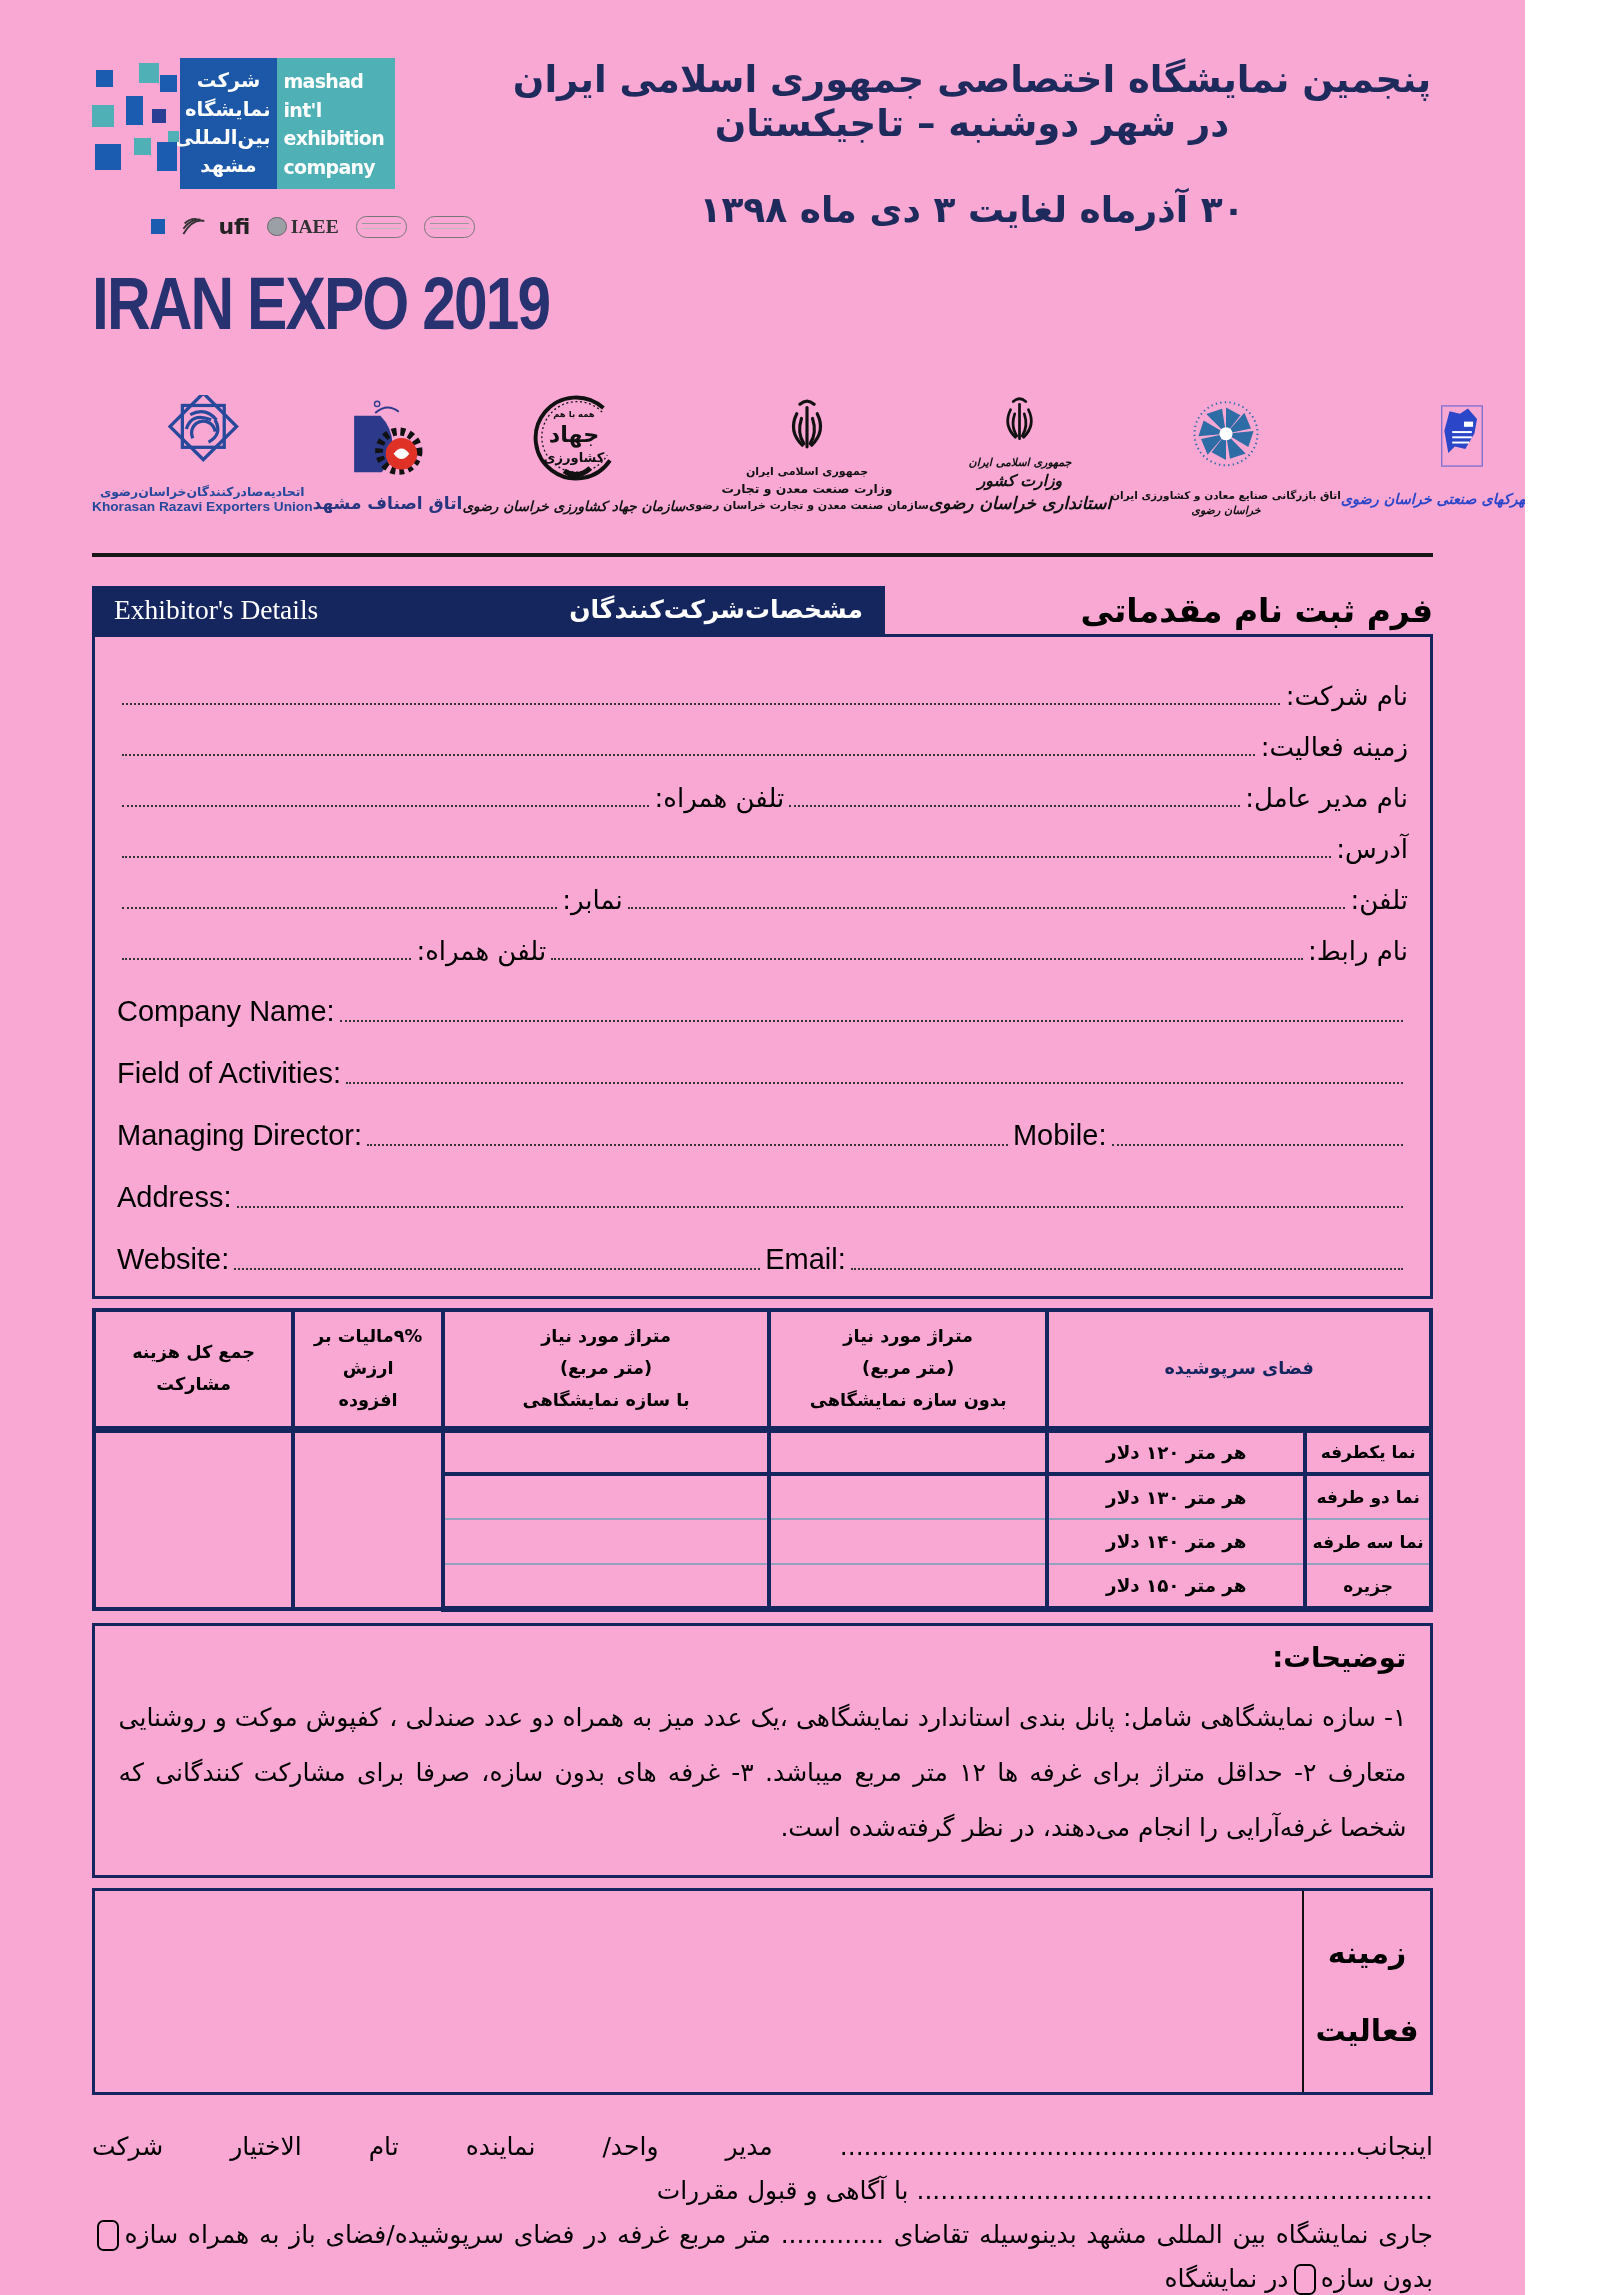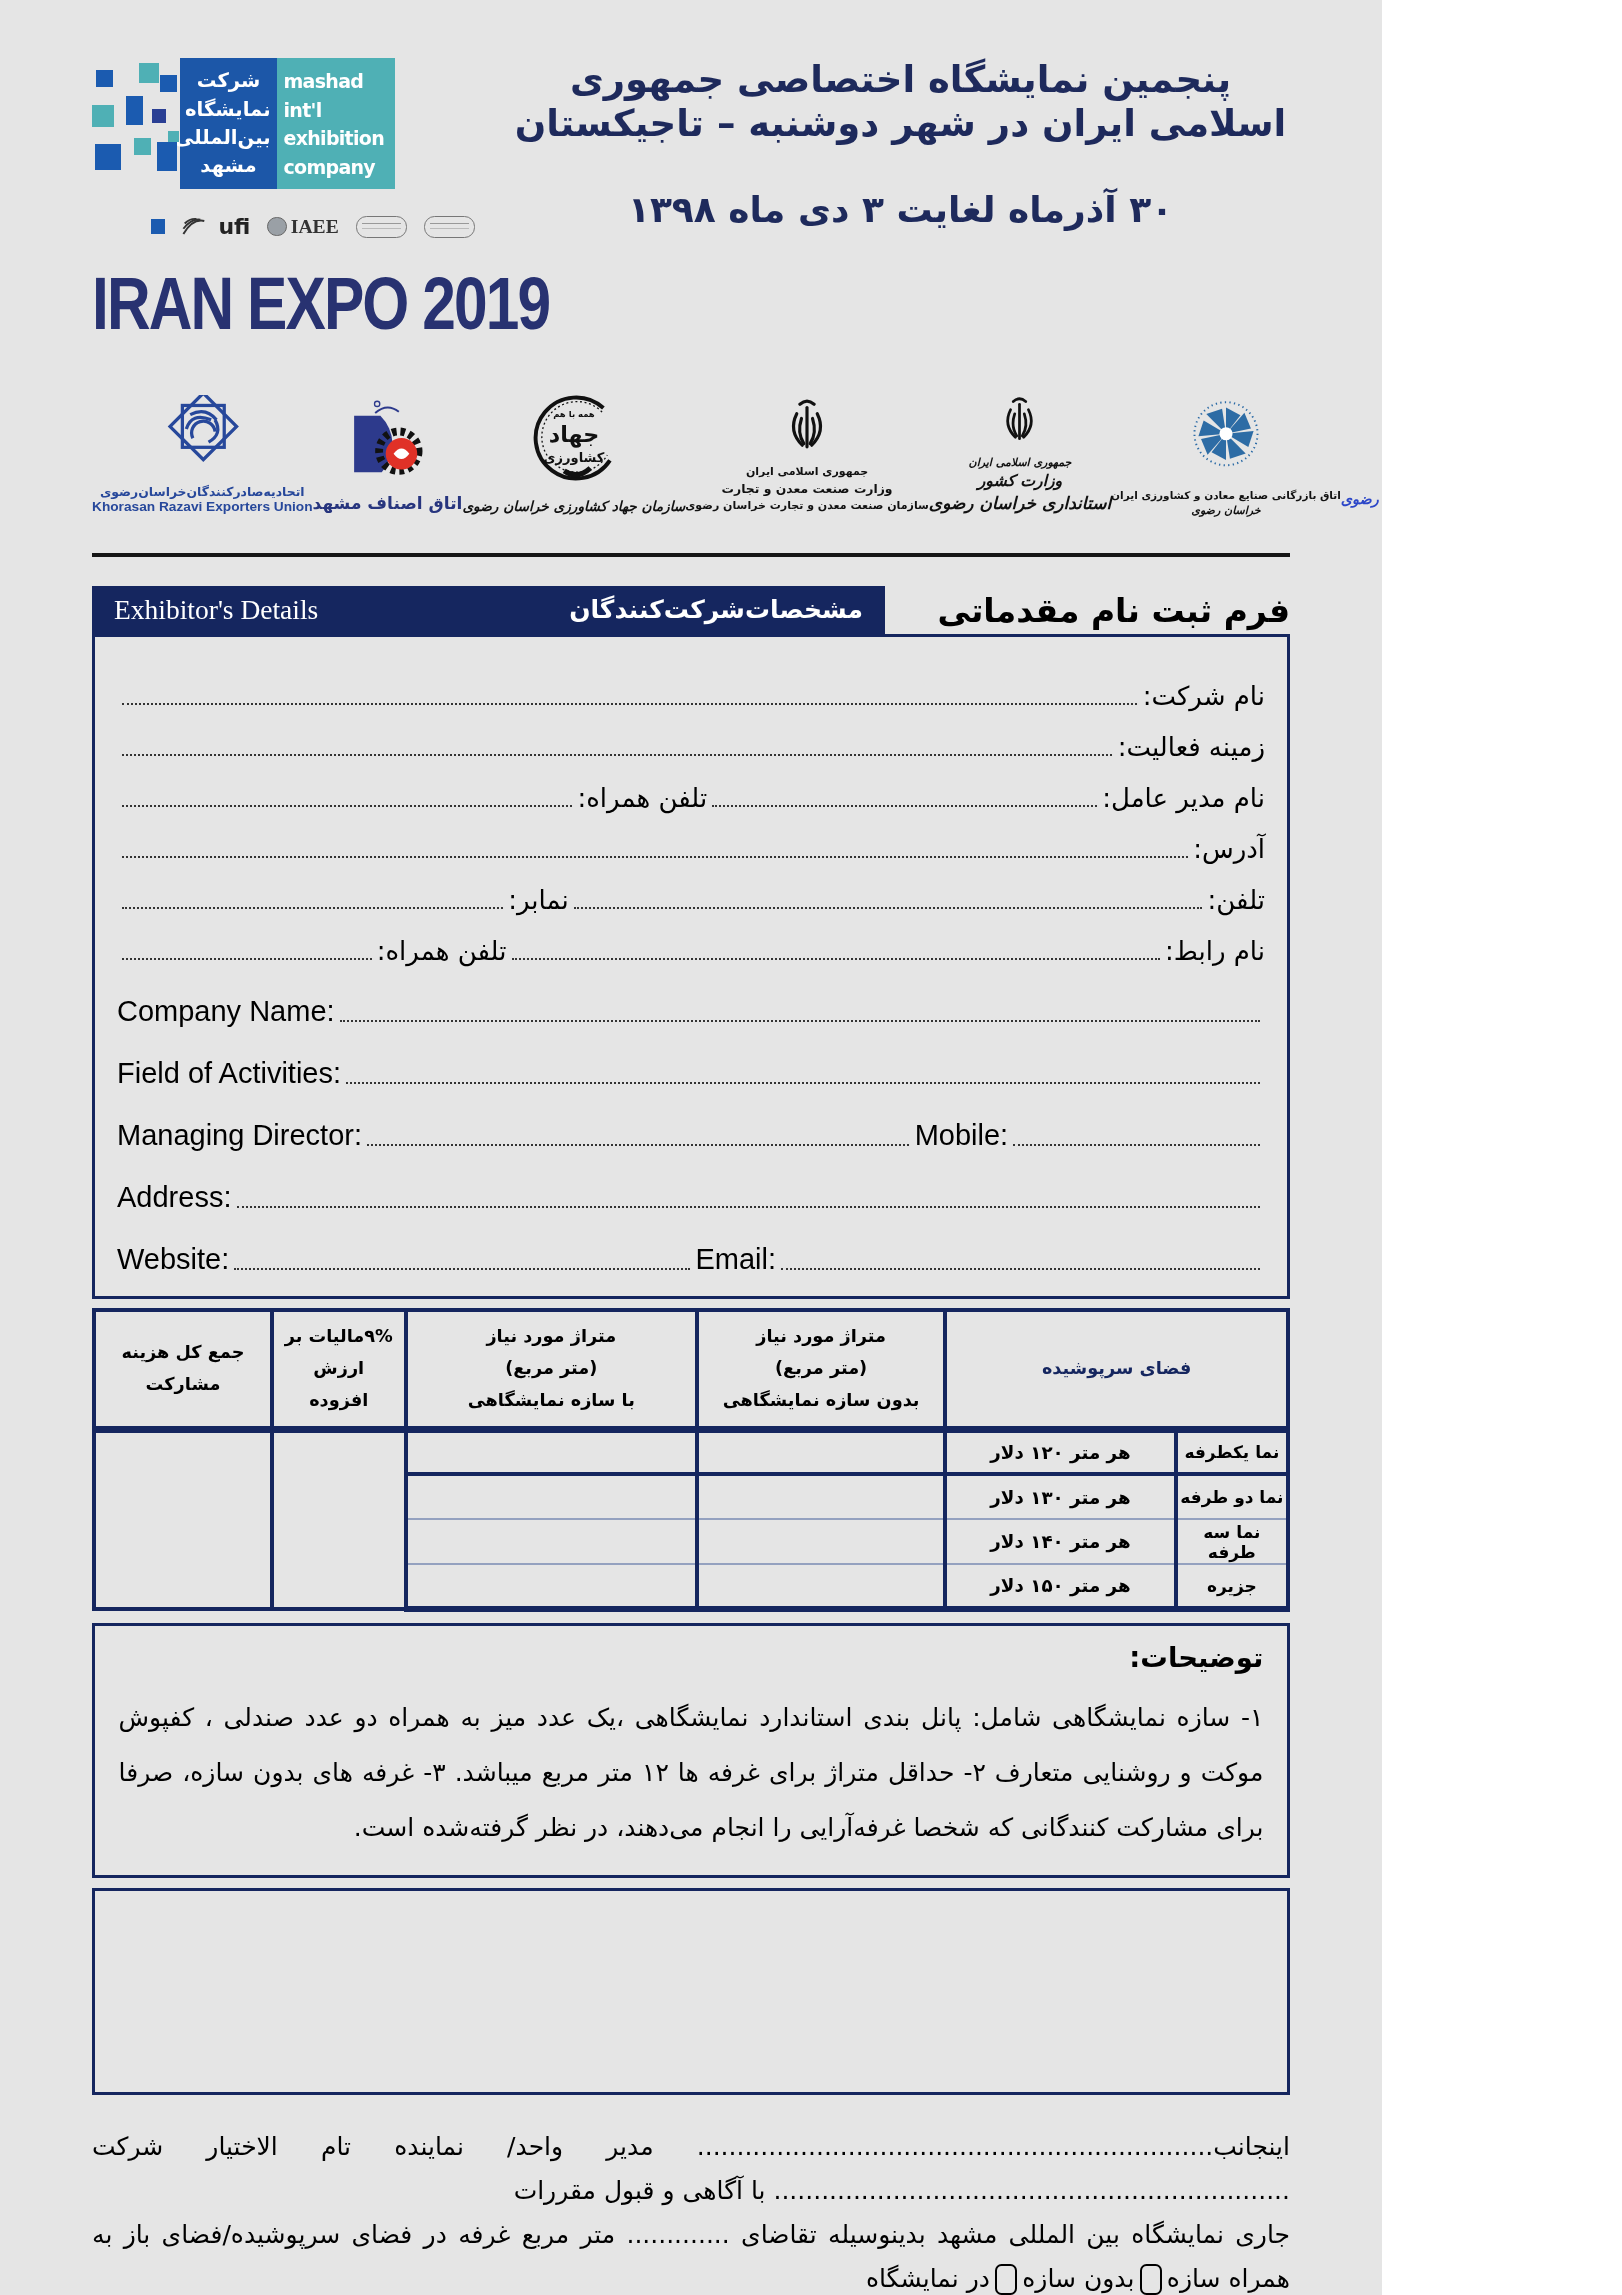--- a/index.html
+++ b/index.html
@@ -1,18 +1,18 @@
 <!DOCTYPE html>
 <html lang="fa" style="font-size:10.5px"><head>
 <meta charset="utf-8">
 <style>
   * { margin:0; padding:0; box-sizing:border-box; }
   html,body { background:#fff; }
   body { font-family:"DejaVu Sans", sans-serif; color:#000; }
-  .page { position:relative; width:1382px; height:2295px; background:#e5e5e5; padding:58px 92px 12px 92px; overflow:hidden; }
+  .page { position:relative; width:1525px; height:2295px; background:#f9a8d4; padding:58px 92px 12px 92px; overflow:hidden; }
 
   
   .top-header { display:flex; justify-content:space-between; }
   .brand-col { width:419px; }
   .logo-cluster { display:flex; align-items:flex-start; }
   .mosaic { position:relative; width:88px; height:147px; }
   .mosaic i { position:absolute; display:block; }
   .m-teal { background:#4fb0b5; } .m-blue { background:#1b5bb0; } .m-navy { background:#2a3f94; }
   .panel { height:131px; padding:9.2px 6.5px; color:#fff; font-weight:bold; white-space:pre-line; }
   .panel-fa { width:97px; background:#1c57a8; font-size:19.6px; line-height:1.45; text-align:center; direction:rtl; }
@@ -378,20 +378,22 @@
       </tr>
     </tbody>
   </table>
 
   <div class="notes-box">
     <div class="notes-head">توضیحات:</div>
     <div class="notes-body">۱- سازه نمایشگاهی شامل: پانل بندی استاندارد نمایشگاهی ،یک عدد میز به همراه دو عدد صندلی ، کفپوش موکت و روشنایی متعارف ۲- حداقل متراژ برای غرفه ها ۱۲ متر مربع میباشد. ۳- غرفه های بدون سازه، صرفا برای مشارکت کنندگانی که شخصا غرفه‌آرایی را انجام می‌دهند، در نظر گرفته‌شده است.</div>
   </div>
 
   <div class="activity-box">
+    <div class="activity-label">زمینه
+فعالیت</div>
     <div class="activity-area"></div>
   </div>
 
   <div class="declaration">
     <div class="decl-line">اینجانب................................................................. مدیر واحد/ نماینده تام الاختیار شرکت ................................................................. با آگاهی و قبول مقررات</div>
     <div class="decl-line">
       <span>جاری نمایشگاه بین المللی مشهد بدینوسیله تقاضای ............. متر مربع غرفه در فضای سرپوشیده/فضای باز به همراه سازه</span><span class="cb"></span><span>بدون سازه</span><span class="cb"></span><span>در نمایشگاه</span>
     </div>
 
   </div>

